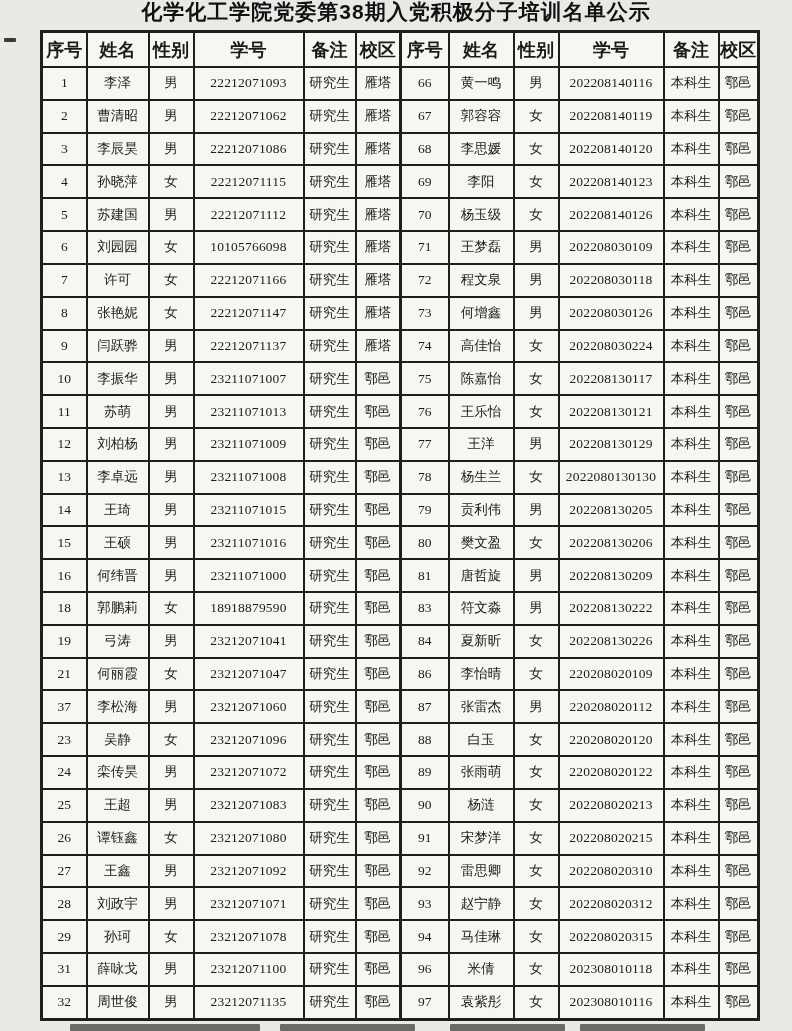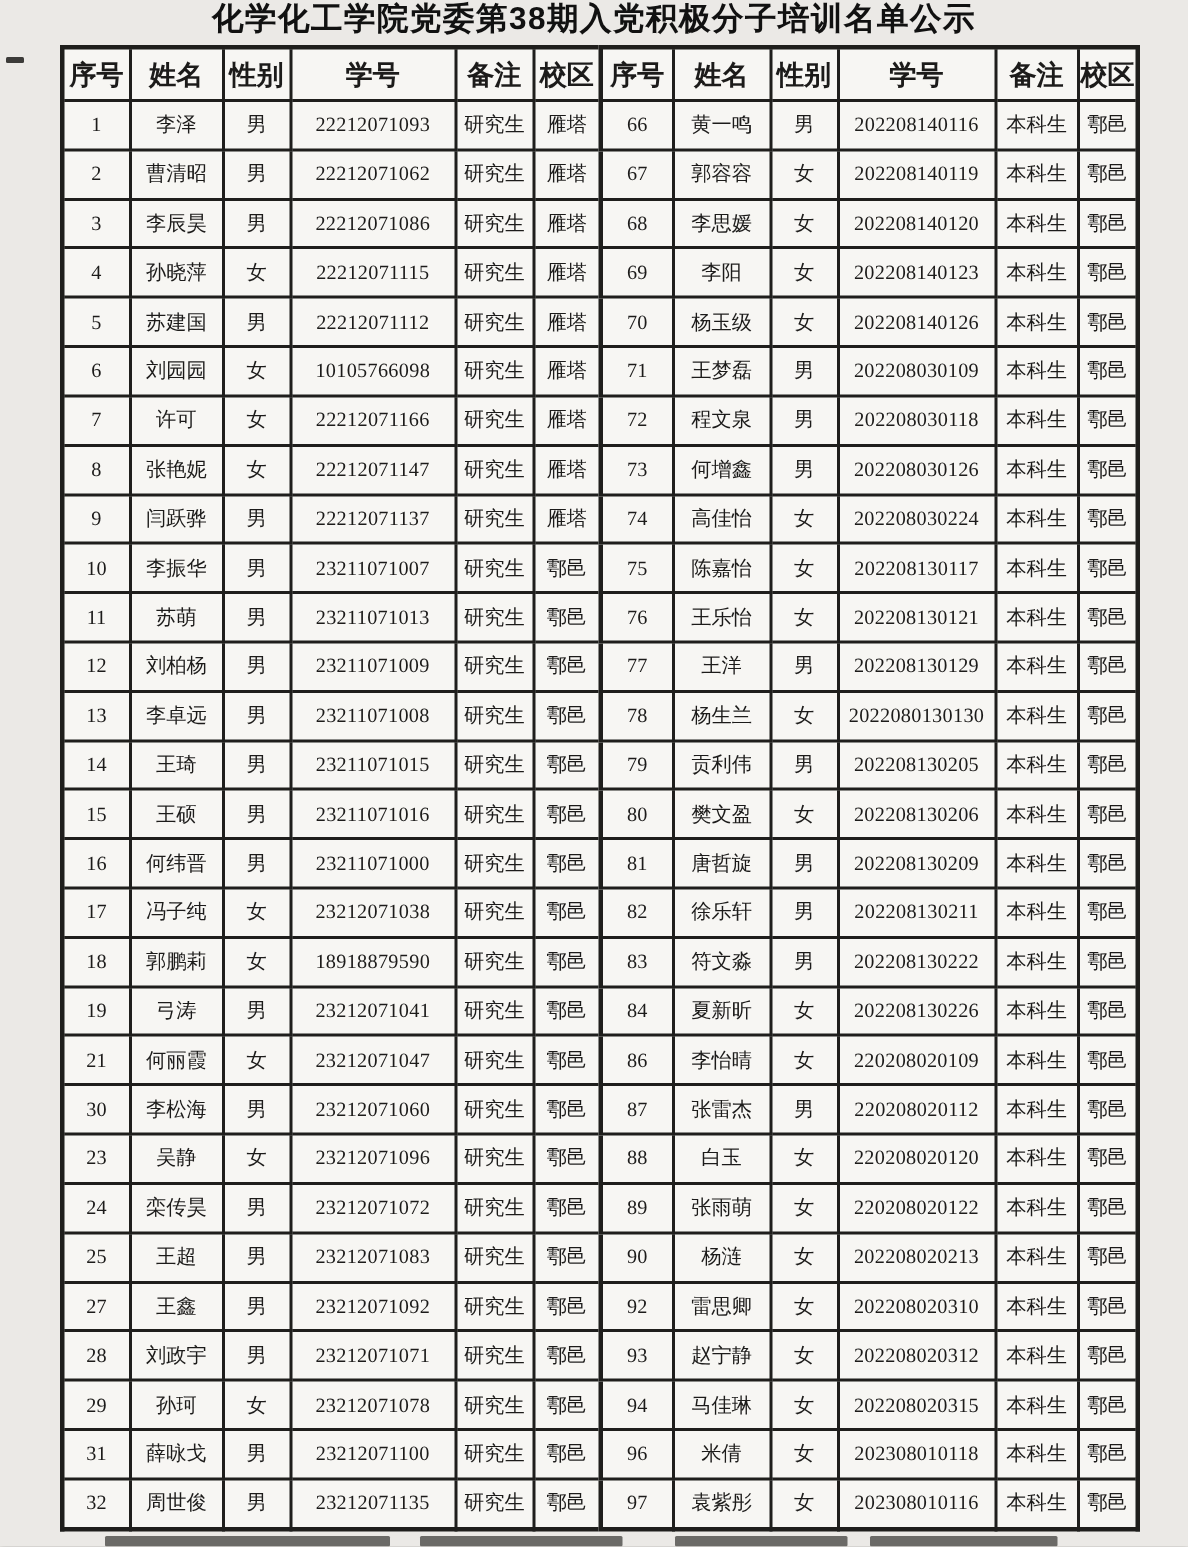--- a/index.html
+++ b/index.html
@@ -342,34 +342,20 @@
           <td class="f-note">研究生</td>
           <td class="f-campus">鄠邑</td>
           <td class="f-no divider">81</td>
           <td class="f-name">唐哲旋</td>
           <td class="f-gender">男</td>
           <td class="f-student_id">202208130209</td>
           <td class="f-note">本科生</td>
           <td class="f-campus">鄠邑</td>
         </tr>
         <tr>
-          <td class="f-no">17</td>
-          <td class="f-name">冯子纯</td>
-          <td class="f-gender">女</td>
-          <td class="f-student_id">23212071038</td>
-          <td class="f-note">研究生</td>
-          <td class="f-campus">鄠邑</td>
-          <td class="f-no divider">82</td>
-          <td class="f-name">徐乐轩</td>
-          <td class="f-gender">男</td>
-          <td class="f-student_id">202208130211</td>
-          <td class="f-note">本科生</td>
-          <td class="f-campus">鄠邑</td>
-        </tr>
-        <tr>
           <td class="f-no">18</td>
           <td class="f-name">郭鹏莉</td>
           <td class="f-gender">女</td>
           <td class="f-student_id">18918879590</td>
           <td class="f-note">研究生</td>
           <td class="f-campus">鄠邑</td>
           <td class="f-no divider">83</td>
           <td class="f-name">符文淼</td>
           <td class="f-gender">男</td>
           <td class="f-student_id">202208130222</td>
@@ -398,21 +384,21 @@
           <td class="f-note">研究生</td>
           <td class="f-campus">鄠邑</td>
           <td class="f-no divider">86</td>
           <td class="f-name">李怡晴</td>
           <td class="f-gender">女</td>
           <td class="f-student_id">220208020109</td>
           <td class="f-note">本科生</td>
           <td class="f-campus">鄠邑</td>
         </tr>
         <tr>
-          <td class="f-no">30</td>
+          <td class="f-no">37</td>
           <td class="f-name">李松海</td>
           <td class="f-gender">男</td>
           <td class="f-student_id">23212071060</td>
           <td class="f-note">研究生</td>
           <td class="f-campus">鄠邑</td>
           <td class="f-no divider">87</td>
           <td class="f-name">张雷杰</td>
           <td class="f-gender">男</td>
           <td class="f-student_id">220208020112</td>
           <td class="f-note">本科生</td>
@@ -450,20 +436,34 @@
           <td class="f-no">25</td>
           <td class="f-name">王超</td>
           <td class="f-gender">男</td>
           <td class="f-student_id">23212071083</td>
           <td class="f-note">研究生</td>
           <td class="f-campus">鄠邑</td>
           <td class="f-no divider">90</td>
           <td class="f-name">杨涟</td>
           <td class="f-gender">女</td>
           <td class="f-student_id">202208020213</td>
+          <td class="f-note">本科生</td>
+          <td class="f-campus">鄠邑</td>
+        </tr>
+        <tr>
+          <td class="f-no">26</td>
+          <td class="f-name">谭钰鑫</td>
+          <td class="f-gender">女</td>
+          <td class="f-student_id">23212071080</td>
+          <td class="f-note">研究生</td>
+          <td class="f-campus">鄠邑</td>
+          <td class="f-no divider">91</td>
+          <td class="f-name">宋梦洋</td>
+          <td class="f-gender">女</td>
+          <td class="f-student_id">202208020215</td>
           <td class="f-note">本科生</td>
           <td class="f-campus">鄠邑</td>
         </tr>
         <tr>
           <td class="f-no">27</td>
           <td class="f-name">王鑫</td>
           <td class="f-gender">男</td>
           <td class="f-student_id">23212071092</td>
           <td class="f-note">研究生</td>
           <td class="f-campus">鄠邑</td>

